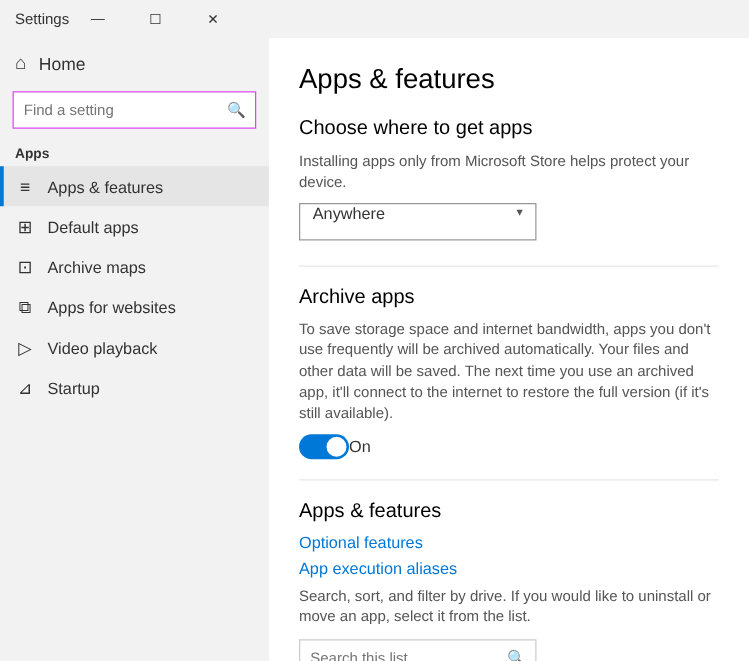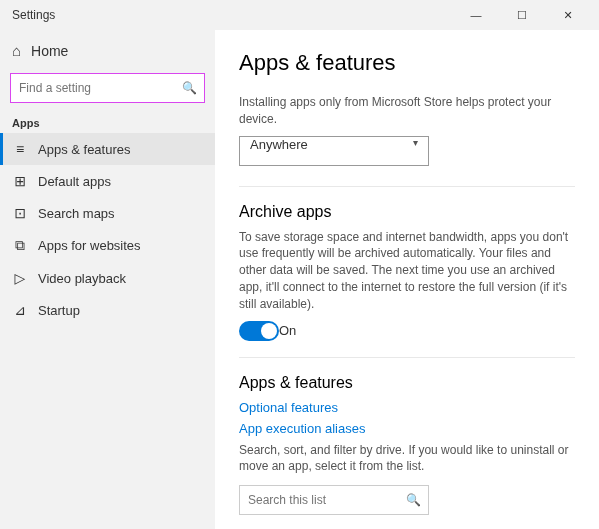--- a/index.html
+++ b/index.html
@@ -16,21 +16,21 @@
       height: 529px;
       background: #f2f2f2;
       display: flex;
       flex-direction: column;
     }
     .title-bar {
       height: 30px;
       background: #f2f2f2;
       display: flex;
       align-items: center;
-      justify-content: space-between;
+      justify-content: flex-start;
       padding: 0 8px 0 12px;
       flex-shrink: 0;
     }
     .title-bar-title {
       font-size: 12px;
       color: #333;
     }
     .title-bar-controls {
       display: flex;
       gap: 0;
@@ -264,39 +264,40 @@
       <div class="nav-item active">
         <span class="nav-item-icon">≡</span>
         <span class="nav-item-label">Apps &amp; features</span>
       </div>
       <div class="nav-item">
         <span class="nav-item-icon">⊞</span>
         <span class="nav-item-label">Default apps</span>
       </div>
       <div class="nav-item">
         <span class="nav-item-icon">⊡</span>
-        <span class="nav-item-label">Search maps</span>
+        <span class="nav-item-label">Archive maps</span>
       </div>
       <div class="nav-item">
         <span class="nav-item-icon">⧉</span>
         <span class="nav-item-label">Apps for websites</span>
       </div>
       <div class="nav-item">
         <span class="nav-item-icon">▷</span>
         <span class="nav-item-label">Video playback</span>
       </div>
       <div class="nav-item">
         <span class="nav-item-icon">⊿</span>
         <span class="nav-item-label">Startup</span>
       </div>
     </div>
 
     <div class="main">
       <h1 class="page-title">Apps &amp; features</h1>
 
+      <h2 class="section-title">Choose where to get apps</h2>
       <p class="section-desc">Installing apps only from Microsoft Store helps protect your device.</p>
       <div class="dropdown-container">
         <div class="dropdown">
           <span>Anywhere</span>
           <span class="dropdown-arrow">▾</span>
         </div>
       </div>
 
       <div class="divider"></div>
 

